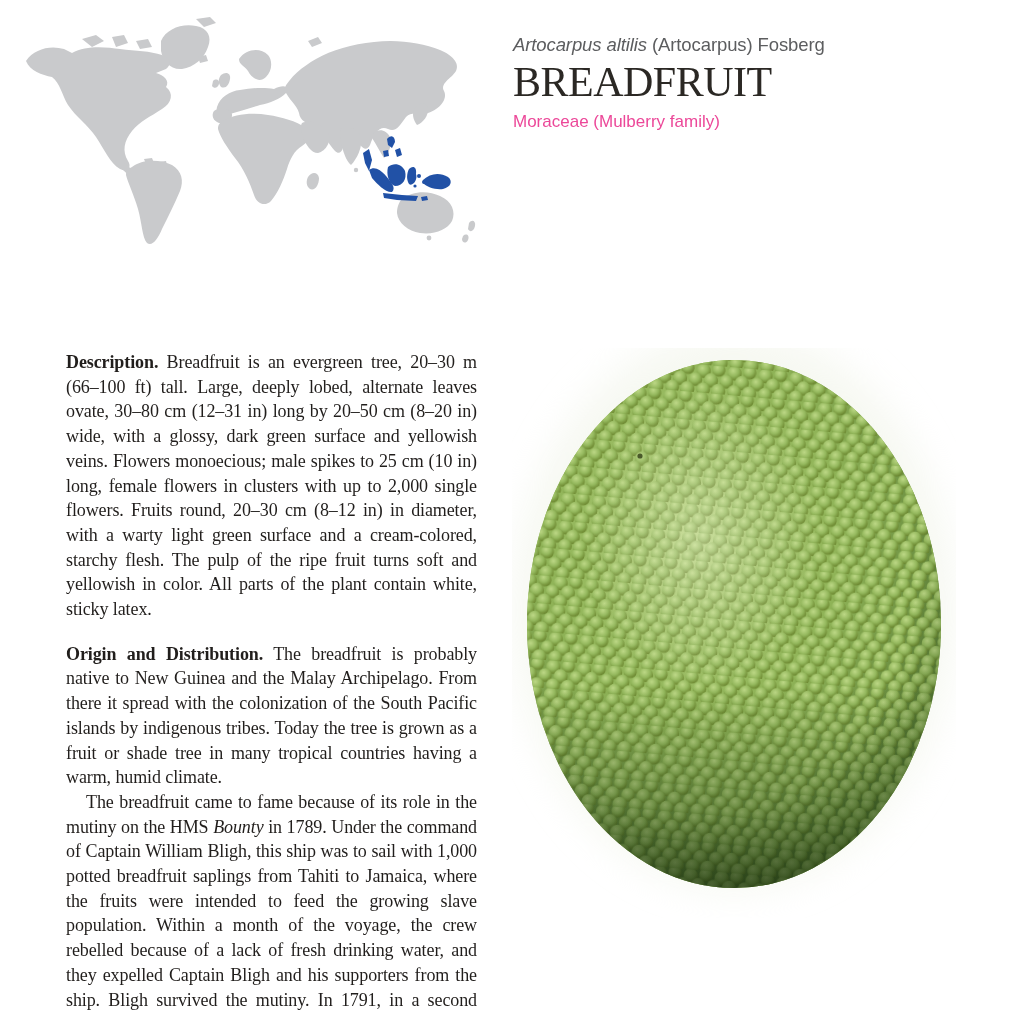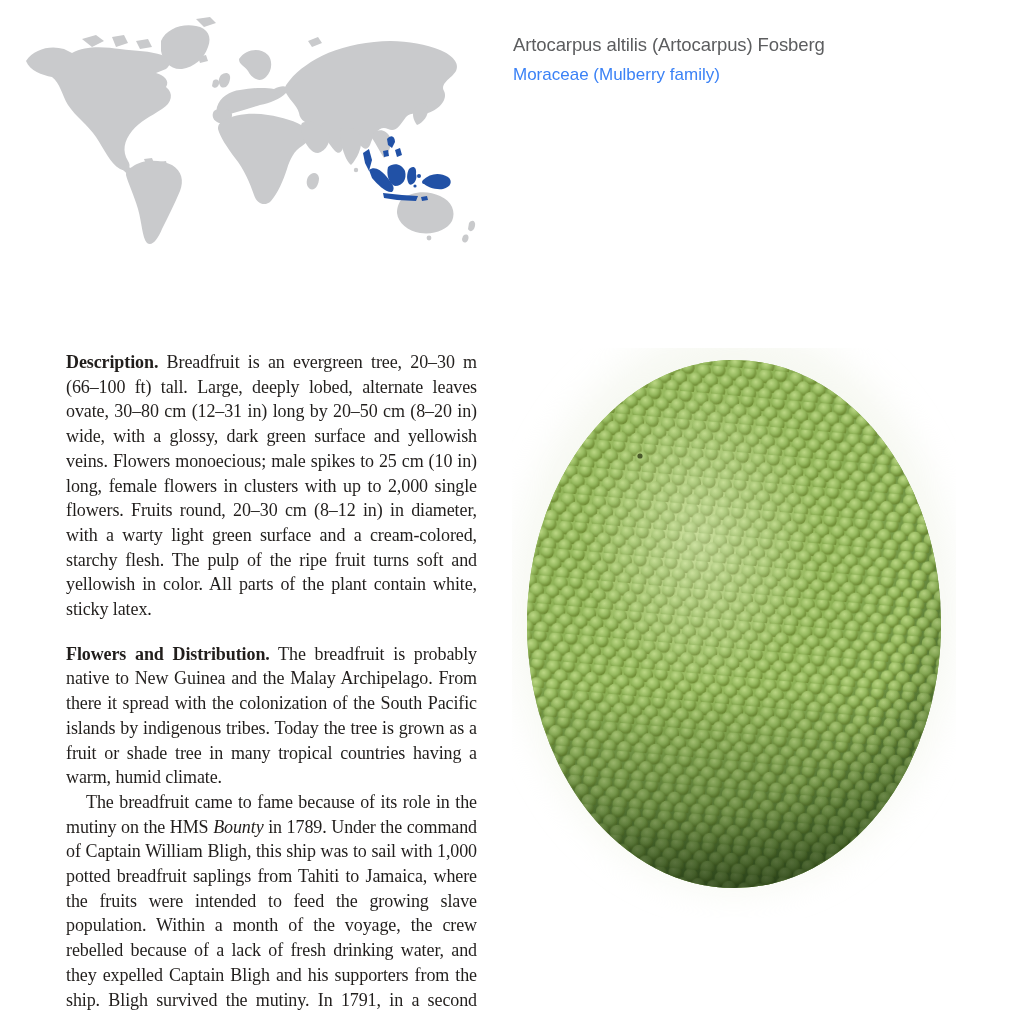--- a/index.html
+++ b/index.html
@@ -8,26 +8,26 @@
     font-family:"Liberation Sans", sans-serif;position:relative;
   }
   .page{position:absolute;inset:0;background:#ffffff;}
 
   
   .map{position:absolute;left:20px;top:16px;width:470px;height:234px;}
 
   
   .header{position:absolute;left:513px;top:33px;width:480px;}
   .sci{font-size:18.5px;line-height:23px;color:#5c5d5f;letter-spacing:-0.1px;}
-  .sci .italic{}
+  .sci .italic{font-style:italic;}
   .title{
     margin:5px 0 0 0;font-family:"Liberation Serif", serif;font-weight:400;
     font-size:42px;line-height:42px;color:#2b2824;letter-spacing:-0.5px;
   }
-  .family{margin-top:9px;font-size:17px;color:#3b82f6;}
+  .family{margin-top:9px;font-size:17px;color:#ec4899;}
 
   
   .article{
     position:absolute;left:66px;top:350px;width:411px;
     font-family:"Liberation Serif", serif;font-size:18px;line-height:24.7px;
     color:#211e1c;text-align:justify;letter-spacing:-0.1px;
   }
   .article p{margin:0;}
   .article p.para-1{margin-bottom:20px;}
   .article p.indent-follow{text-indent:20px;}
@@ -116,26 +116,27 @@
       <circle cx="399" cy="159" r="2"></circle>
       <circle cx="404" cy="165" r="2"></circle>
       <circle cx="395" cy="169" r="1.6"></circle>
 
       <path d="M403,163 C410,156 420,155 428,160 C433,164 431,170 423,172 C415,173 407,170 403,166 Z"></path>
     </g>
   </svg>
 
   <header class="header">
     <div class="sci"><span class="italic">Artocarpus altilis</span><span> (Artocarpus) Fosberg</span></div>
+    <h1 class="title">BREADFRUIT</h1>
     <div class="family">Moraceae (Mulberry family)</div>
   </header>
 
   <section class="article">
     <p class="para-1"><b>Description.</b><span> Breadfruit is an evergreen tree, 20–30 m (66–100 ft) tall. Large, deeply lobed, alternate leaves ovate, 30–80 cm (12–31 in) long by 20–50 cm (8–20 in) wide, with a glossy, dark green surface and yellowish veins. Flowers monoecious; male spikes to 25 cm (10 in) long, female flowers in clusters with up to 2,000 single flowers. Fruits round, 20–30 cm (8–12 in) in diameter, with a warty light green surface and a cream-colored, starchy flesh. The pulp of the ripe fruit turns soft and yellowish in color. All parts of the plant contain white, sticky latex.</span></p>
-    <p><b>Flowers and Distribution.</b><span> The breadfruit is probably native to New Guinea and the Malay Archipelago. From there it spread with the colonization of the South Pacific islands by indigenous tribes. Today the tree is grown as a fruit or shade tree in many tropical countries having a warm, humid climate.</span></p>
+    <p><b>Origin and Distribution.</b><span> The breadfruit is probably native to New Guinea and the Malay Archipelago. From there it spread with the colonization of the South Pacific islands by indigenous tribes. Today the tree is grown as a fruit or shade tree in many tropical countries having a warm, humid climate.</span></p>
     <p class="indent-follow"><span>The breadfruit came to fame because of its role in the mutiny on the HMS </span><i>Bounty</i><span> in 1789. Under the command of Captain William Bligh, this ship was to sail with 1,000 potted breadfruit saplings from Tahiti to Jamaica, where the fruits were intended to feed the growing slave population. Within a month of the voyage, the crew rebelled because of a lack of fresh drinking water, and they expelled Captain Bligh and his supporters from the ship. Bligh survived the mutiny. In 1791, in a second attempt he successfully</span></p>
   </section>
 
   <figure class="figure">
     <svg width="444" height="570" viewBox="0 0 444 570" aria-hidden="true">
       <defs>
         <filter id="soft" x="-30%" y="-30%" width="160%" height="160%">
           <feGaussianBlur stdDeviation="18"></feGaussianBlur>
         </filter>
         <radialGradient id="baseGrad" cx="40%" cy="33%" r="80%">

